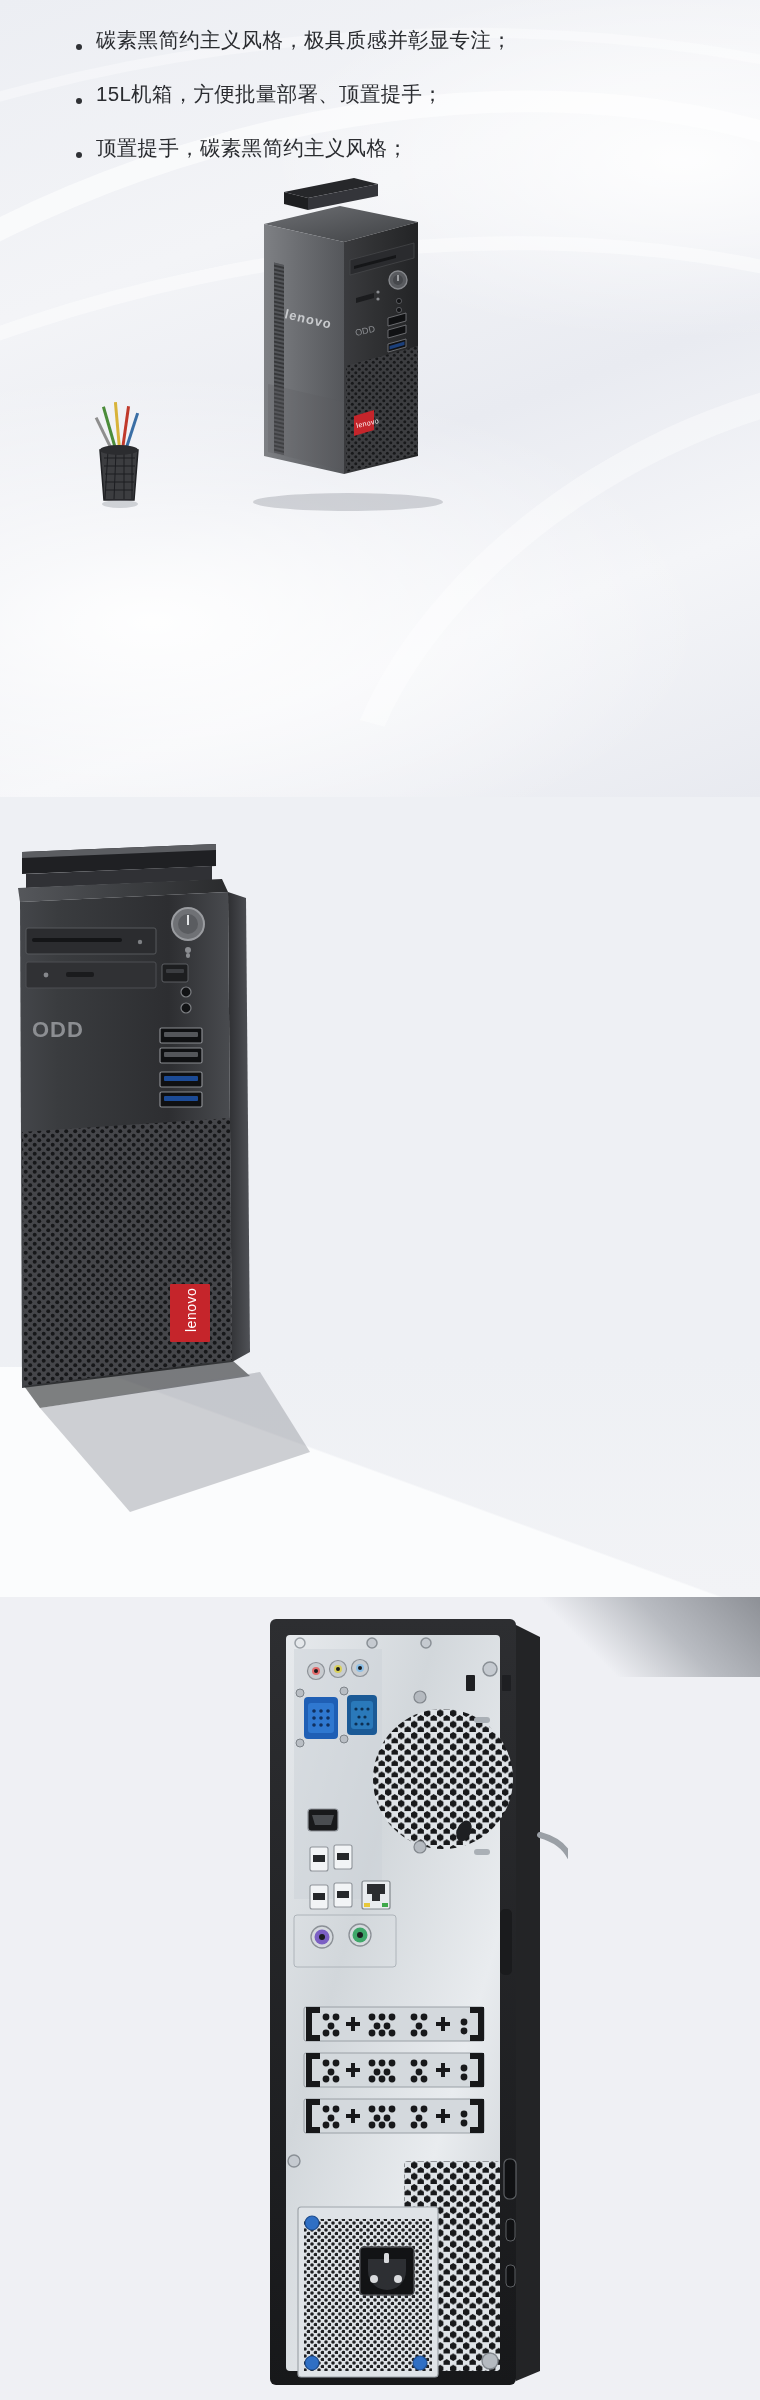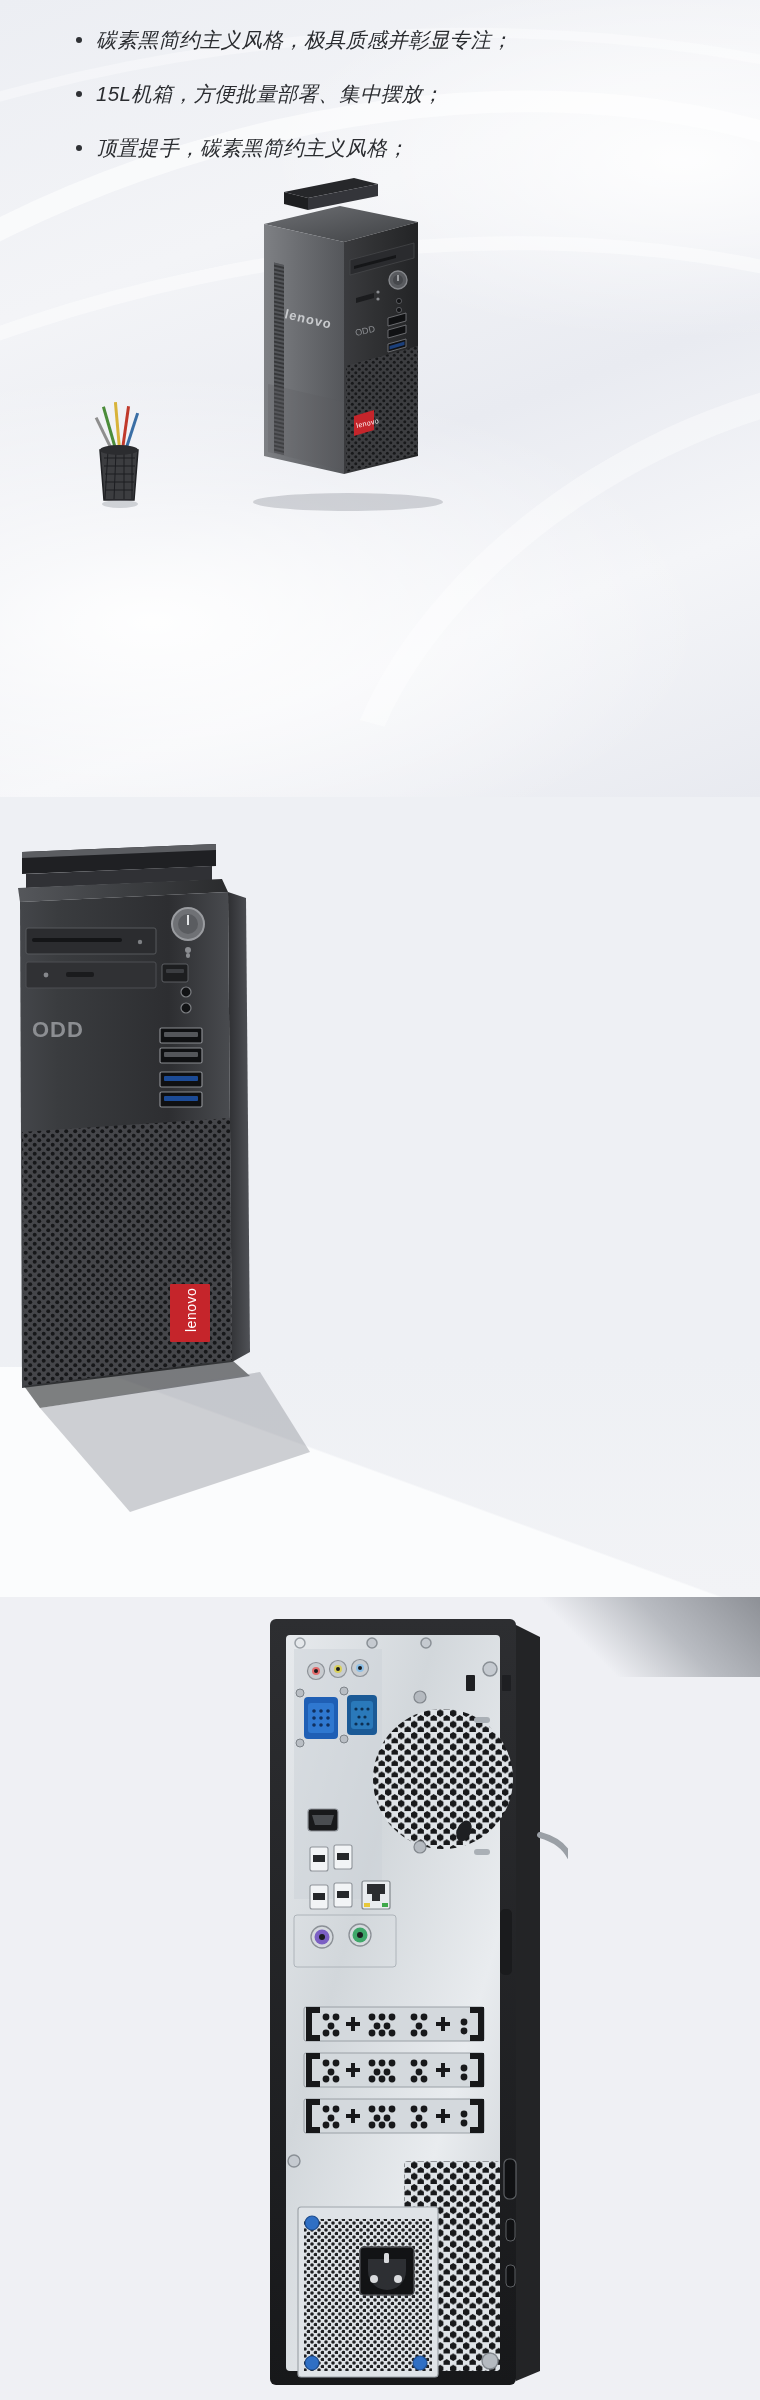--- a/index.html
+++ b/index.html
@@ -22,21 +22,21 @@
   }
   .swirl { position: absolute; border-radius: 50%; border-style: solid; border-color: rgba(255,255,255,.75);
            border-left-color: transparent; border-bottom-color: transparent; pointer-events: none; }
   .sw1 { width: 1500px; height: 900px; left: -420px; top: 120px; border-width: 22px; transform: rotate(-16deg); opacity:.8;}
   .sw2 { width: 1800px; height: 1000px; left: -600px; top: 260px; border-width: 14px; transform: rotate(-12deg); opacity:.6;}
   .sw3 { width: 1200px; height: 700px; left: 60px; top: -180px; border-width: 18px; transform: rotate(24deg); opacity:.55;}
   .sw4 { width: 2000px; height: 1100px; left: -700px; top: 40px; border-width: 10px; transform: rotate(-8deg); opacity:.45;}
   .sw5 { width: 900px; height: 560px; left: 300px; top: 420px; border-width: 26px; transform: rotate(-30deg); opacity:.5;}
 
   .bullets { position: absolute; left: 76px; top: 24px; width: 620px; z-index: 5; }
-  .bullet { display: flex; align-items: flex-start; margin-bottom: 22px; font-style: italic; }
+  .bullet { display: flex; align-items: center; margin-bottom: 22px; }
   .bullet .dot {
     width: 6px; height: 6px; background: #2f3135; border-radius: 50%;
     margin: 13px 14px 0 0; flex: none;
   }
   .bullet .txt { font-size: 20.5px; line-height: 32px; color: #2a2c30; letter-spacing: .3px; }
 
   
   .tower1 { position: absolute; left: 228px; top: 168px; width: 200px; height: 340px; z-index: 4; }
 
   
@@ -69,21 +69,21 @@
     <div class="swirl sw4"></div>
     <div class="swirl sw5"></div>
 
     <div class="bullets">
       <div class="bullet">
         <span class="dot"></span>
         <span class="txt">碳素黑简约主义风格，极具质感并彰显专注；</span>
       </div>
       <div class="bullet">
         <span class="dot"></span>
-        <span class="txt">15L机箱，方便批量部署、集中摆放；</span>
+        <span class="txt">15L机箱，方便批量部署、顶置提手；</span>
       </div>
       <div class="bullet">
         <span class="dot"></span>
         <span class="txt">顶置提手，碳素黑简约主义风格；</span>
       </div>
     </div>
 
     <div style="position:absolute;left:80px;top:400px;width:80px;height:110px;z-index:4;">
       <svg width="80" height="110" viewBox="0 0 80 110">
         <g>

